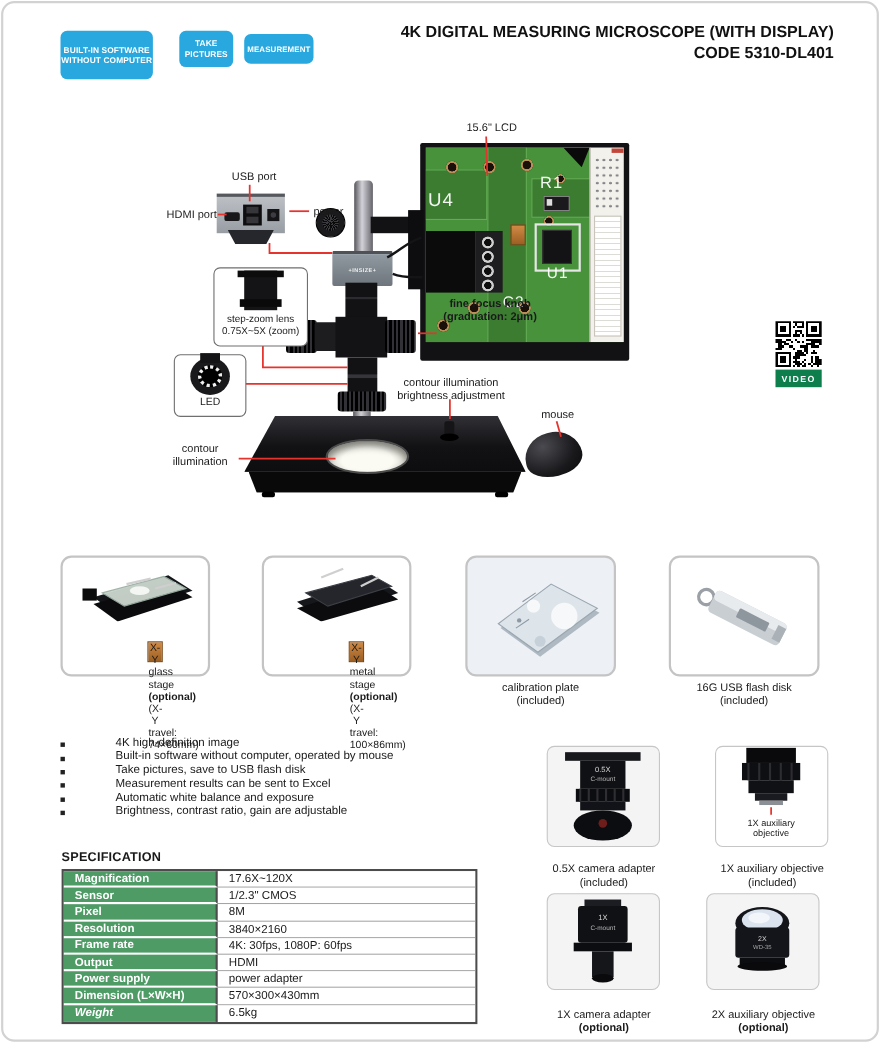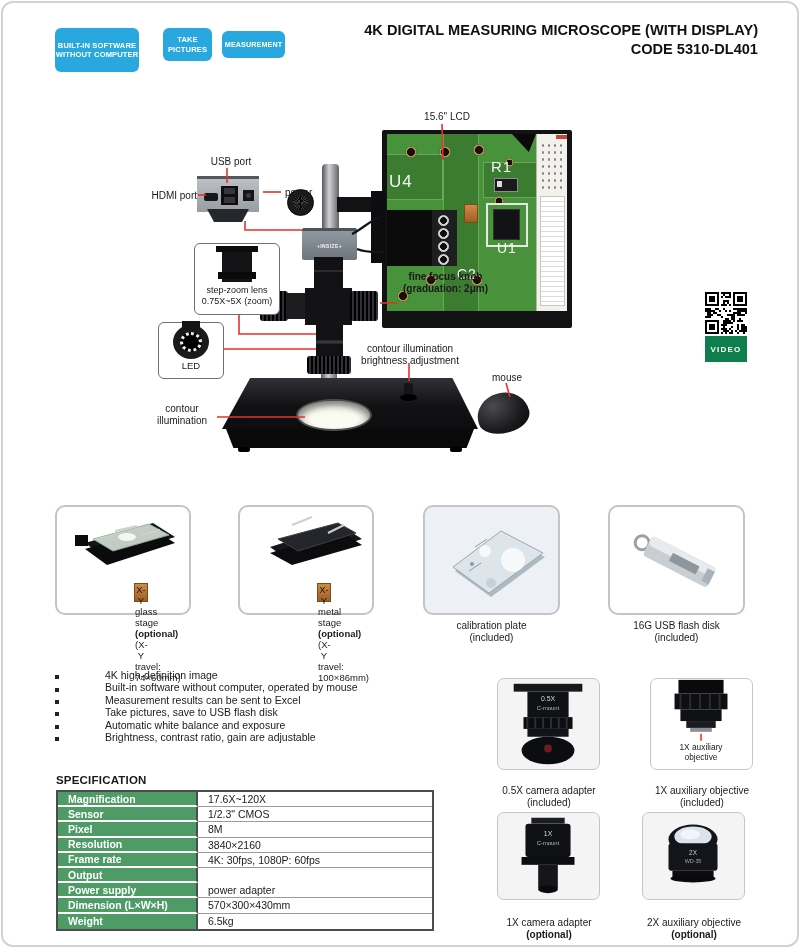--- a/index.html
+++ b/index.html
@@ -98,21 +98,21 @@
   .inset .txt{font-size:9px;line-height:10.5px;text-align:center;}
   .sz-lens{width:30px;height:36px;background:#141416;position:relative;margin-top:2px;}
   .sz-lens::before{content:"";position:absolute;left:-6px;right:-6px;top:0;height:6px;background:#0c0c0d;}
   .sz-lens::after{content:"";position:absolute;left:-4px;right:-4px;bottom:3px;height:7px;background:#0a0a0b;}
   .led-ring{width:36px;height:34px;border-radius:50%;background:#1a1a1c;position:relative;margin-top:2px;}
   .led-ring::before{content:"";position:absolute;left:9px;top:-4px;width:18px;height:9px;background:#141416;}
   .led-ring::after{content:"";position:absolute;inset:7px;border-radius:50%;border:3px dotted #f0f0f0;background:#000;}
 
   
   .qr{left:705px;top:292px;width:42px;height:42px;background:#fff;}
-  .video-tag{left:705px;top:336px;width:42px;height:26px;background:var(--video-green);color:#fff;
+  .video-tag{left:705px;top:336px;width:42px;height:16px;background:var(--video-green);color:#fff;
              font-size:8px;font-weight:bold;letter-spacing:1.2px;display:flex;align-items:center;justify-content:center;}
 
   
   .acc-box{position:absolute;top:505px;height:110px;border:2px solid #c4c4c4;border-radius:10px;background:#fff;
            box-sizing:border-box;display:flex;flex-direction:column;align-items:center;}
   .acc-box svg{flex:0 0 auto;}
   .cap{font-size:9.5px;line-height:11px;text-align:center;}
   .caption-below{position:absolute;top:620px;font-size:10px;line-height:11.5px;text-align:center;}
   .b{font-weight:bold;}
 
@@ -123,21 +123,21 @@
 
   
   .spec-h{left:56px;top:774px;font-size:11.5px;font-weight:bold;letter-spacing:.2px;}
   .spec-table{left:56px;top:790px;width:378px;border:2px solid #4c4c4c;box-sizing:border-box;}
   .spec-row{display:flex;height:15.2px;}
   .spec-label{width:140px;background:var(--spec-green);color:#fff;font-weight:bold;font-size:10.5px;
               display:flex;align-items:center;padding-left:10px;box-sizing:border-box;
               border-right:2px solid #4c4c4c;border-bottom:2px solid #fff;}
   .spec-value{flex:1;background:#fff;font-size:10.5px;display:flex;align-items:center;
               padding-left:10px;border-bottom:1px solid #9b9b9b;box-sizing:border-box;}
-  .spec-row:last-child .spec-label{border-bottom:none;}
+  .spec-row:last-child .spec-label{border-bottom:none;font-style:italic;}
   .spec-row:last-child .spec-value{border-bottom:none;}
 
   
   .ad-box{position:absolute;width:103px;height:92px;background:#f4f4f4;border:1.5px solid #c6c6c6;border-radius:7px;
           box-sizing:border-box;overflow:hidden;display:flex;align-items:flex-start;justify-content:center;}
   .ad-cap{position:absolute;width:140px;font-size:10px;line-height:11.5px;text-align:center;margin-top:12px;}
   svg text{font-family:"Liberation Sans",sans-serif;}
   .overlay{position:absolute;left:0;top:0;z-index:5;pointer-events:none;}
 </style>
 </head>
@@ -488,25 +488,25 @@
     <div class="feat">
         <div class="sq"></div>
         <span>4K high-definition image</span>
       </div>
     <div class="feat">
         <div class="sq"></div>
         <span>Built-in software without computer, operated by mouse</span>
       </div>
     <div class="feat">
         <div class="sq"></div>
-        <span>Measurement results can be sent to Excel</span>
+        <span>Take pictures, save to USB flash disk</span>
       </div>
     <div class="feat">
         <div class="sq"></div>
-        <span>Take pictures, save to USB flash disk</span>
+        <span>Measurement results can be sent to Excel</span>
       </div>
     <div class="feat">
         <div class="sq"></div>
         <span>Automatic white balance and exposure</span>
       </div>
     <div class="feat">
         <div class="sq"></div>
         <span>Brightness, contrast ratio, gain are adjustable</span>
       </div>
   </div>
@@ -528,20 +528,21 @@
     <div class="spec-row">
         <div class="spec-label">Resolution</div>
         <div class="spec-value">3840×2160</div>
       </div>
     <div class="spec-row">
         <div class="spec-label">Frame rate</div>
         <div class="spec-value">4K: 30fps, 1080P: 60fps</div>
       </div>
     <div class="spec-row">
         <div class="spec-label">Output</div>
+        <div class="spec-value">HDMI</div>
       </div>
     <div class="spec-row">
         <div class="spec-label">Power supply</div>
         <div class="spec-value">power adapter</div>
       </div>
     <div class="spec-row">
         <div class="spec-label">Dimension (L×W×H)</div>
         <div class="spec-value">570×300×430mm</div>
       </div>
     <div class="spec-row">

